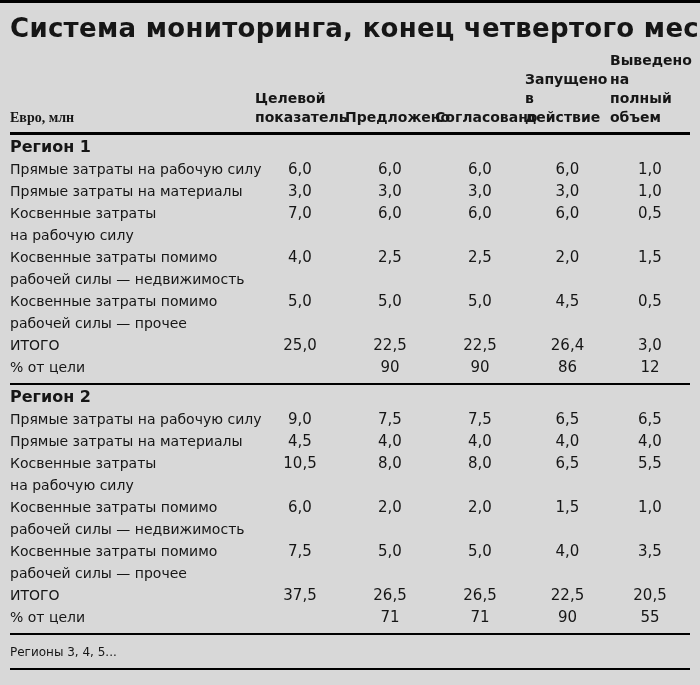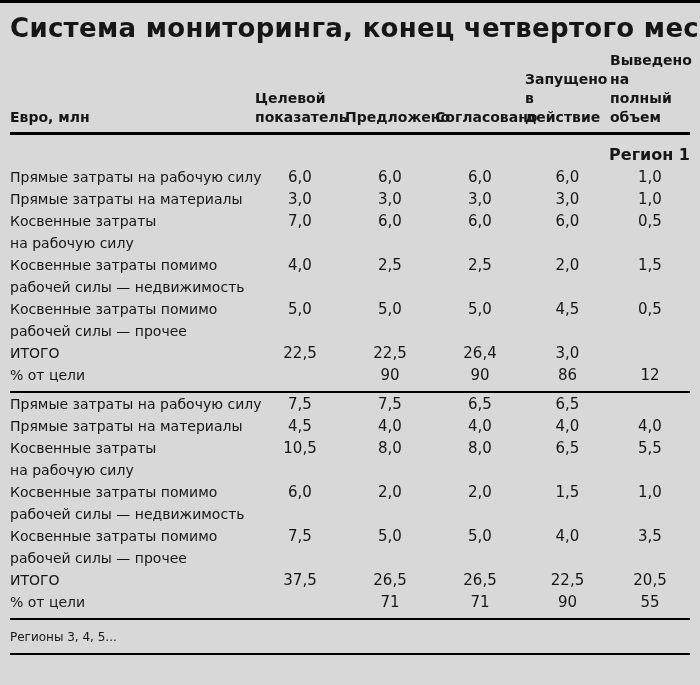--- a/index.html
+++ b/index.html
@@ -45,37 +45,37 @@
     font-weight: bold;
     font-size: 14px;
     line-height: 19px;
   }
   .header-cell {
     white-space: pre-line;
   }
   .unit-cell {
     text-align: left;
     white-space: nowrap;
+    font-family: Liberation Serif, serif;
   }
   .rule-thick {
     height: 3px;
     background: #000;
     margin-top: 5px;
   }
   .rule-thin {
     height: 2px;
     background: #000;
     margin-top: 5px;
   }
   .region-label {
-    margin-top: 9px;
+    margin-top: 1px;
     font-size: 16px;
     font-weight: bold;
     line-height: 22px;
-    text-align: right;
   }
   .data-row {
     font-size: 15px;
     line-height: 22px;
     align-items: start;
   }
   .row-label {
     white-space: pre;
     font-size: 14px;
   }
@@ -155,38 +155,41 @@
           <div class="row-label">Косвенные затраты помимо
 рабочей силы — прочее</div>
           <div class="val">5,0</div>
           <div class="val">5,0</div>
           <div class="val">5,0</div>
           <div class="val">4,5</div>
           <div class="val">0,5</div>
         </div>
         <div class="grid data-row">
           <div class="row-label">ИТОГО</div>
+          <div class="val">25,0</div>
           <div class="val">22,5</div>
           <div class="val">22,5</div>
           <div class="val">26,4</div>
           <div class="val">3,0</div>
         </div>
         <div class="grid data-row">
           <div class="row-label">% от цели</div>
           <div class="val"></div>
           <div class="val">90</div>
           <div class="val">90</div>
           <div class="val">86</div>
           <div class="val">12</div>
         </div>
       </div>
       <div class="rule-thin"></div>
       <div class="region-block">
+        <div class="region-label">Регион 2</div>
         <div class="grid data-row">
           <div class="row-label">Прямые затраты на рабочую силу</div>
+          <div class="val">9,0</div>
           <div class="val">7,5</div>
           <div class="val">7,5</div>
           <div class="val">6,5</div>
           <div class="val">6,5</div>
         </div>
         <div class="grid data-row">
           <div class="row-label">Прямые затраты на материалы</div>
           <div class="val">4,5</div>
           <div class="val">4,0</div>
           <div class="val">4,0</div>

